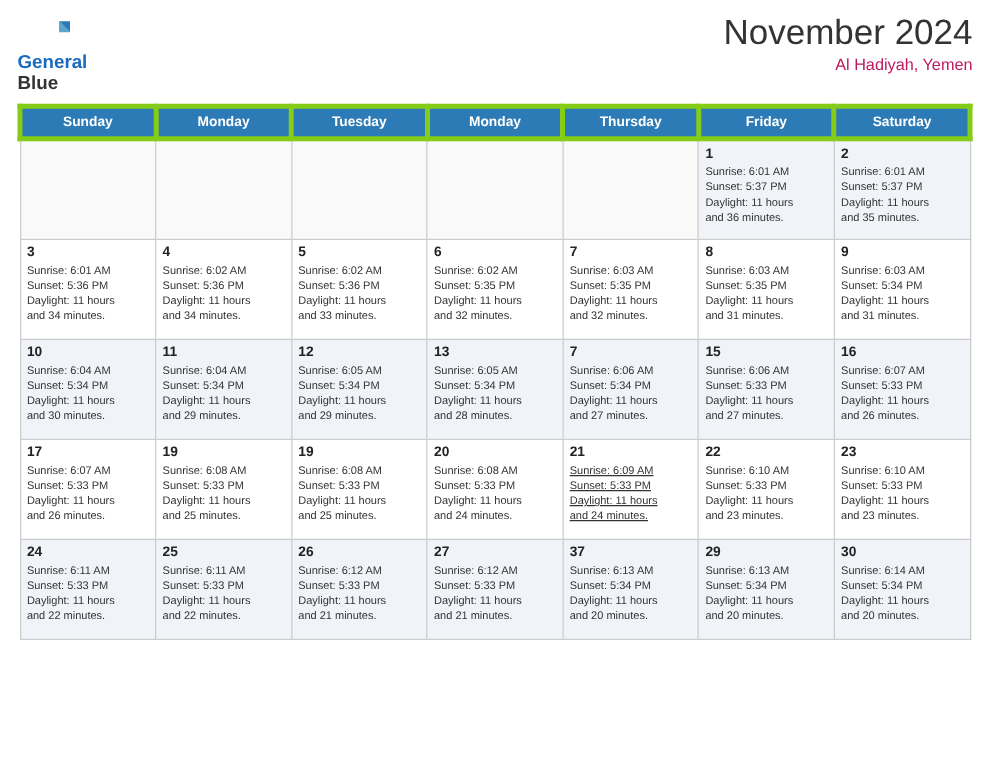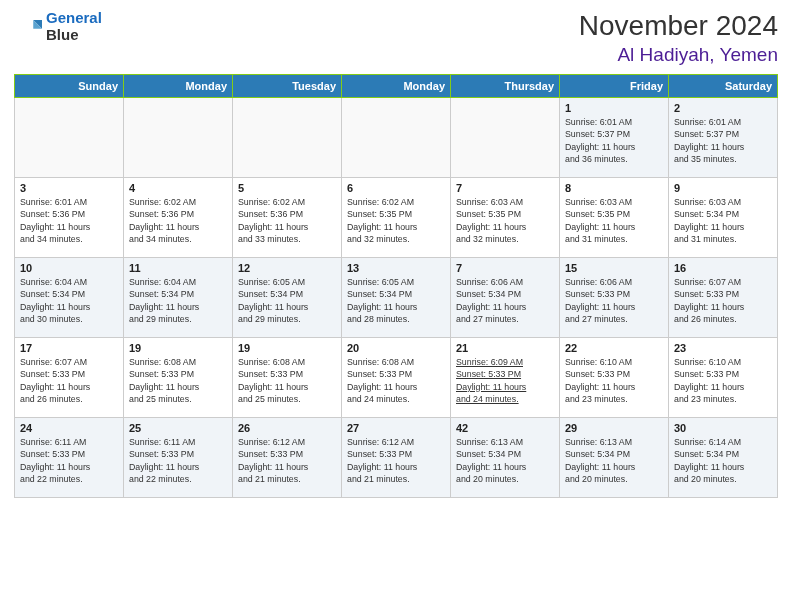--- a/index.html
+++ b/index.html
@@ -17,20 +17,21 @@
     .header {
       display: flex;
       justify-content: space-between;
       align-items: flex-start;
       margin-bottom: 8px;
     }
     .logo {
       display: flex;
       align-items: center;
       gap: 4px;
+      flex-direction: column;
     }
     .logo-text {
       font-size: 15px;
       font-weight: bold;
       color: #333;
       line-height: 1.1;
     }
     .logo-text span {
       color: #1a6bbf;
     }
@@ -40,37 +41,37 @@
     }
     .title-block {
       text-align: right;
     }
     .month-title {
       font-size: 28px;
       color: #333;
       font-weight: normal;
     }
     .subtitle {
-      font-size: 19px;
-      color: #4c1d95;
+      font-size: 13px;
+      color: #be185d;
       margin-top: 2px;
     }
     table {
       width: 100%;
       border-collapse: collapse;
       font-size: 9.5px;
     }
     thead tr th {
       background-color: #2c7bb6;
       color: #fff;
-      text-align: right;
+      text-align: center;
       padding: 5px 5px;
       font-size: 11px;
       font-weight: bold;
-      border: 1px solid #84cc16;
+      border: 4px solid #84cc16;
     }
     tbody tr td {
       vertical-align: top;
       border: 1px solid #ccc;
       padding: 4px 5px;
       width: calc(100% / 7);
       height: 80px;
       background: #fff;
     }
     tbody tr:nth-child(odd) td {
@@ -327,21 +328,21 @@
 and 21 minutes.</div>
           </td>
           <td>
             <span class="day-num">27</span>
             <div class="day-info" style="white-space: pre-line;">Sunrise: 6:12 AM
 Sunset: 5:33 PM
 Daylight: 11 hours
 and 21 minutes.</div>
           </td>
           <td>
-            <span class="day-num">42</span>
+            <span class="day-num">37</span>
             <div class="day-info" style="white-space: pre-line;">Sunrise: 6:13 AM
 Sunset: 5:34 PM
 Daylight: 11 hours
 and 20 minutes.</div>
           </td>
           <td>
             <span class="day-num">29</span>
             <div class="day-info" style="white-space: pre-line;">Sunrise: 6:13 AM
 Sunset: 5:34 PM
 Daylight: 11 hours

